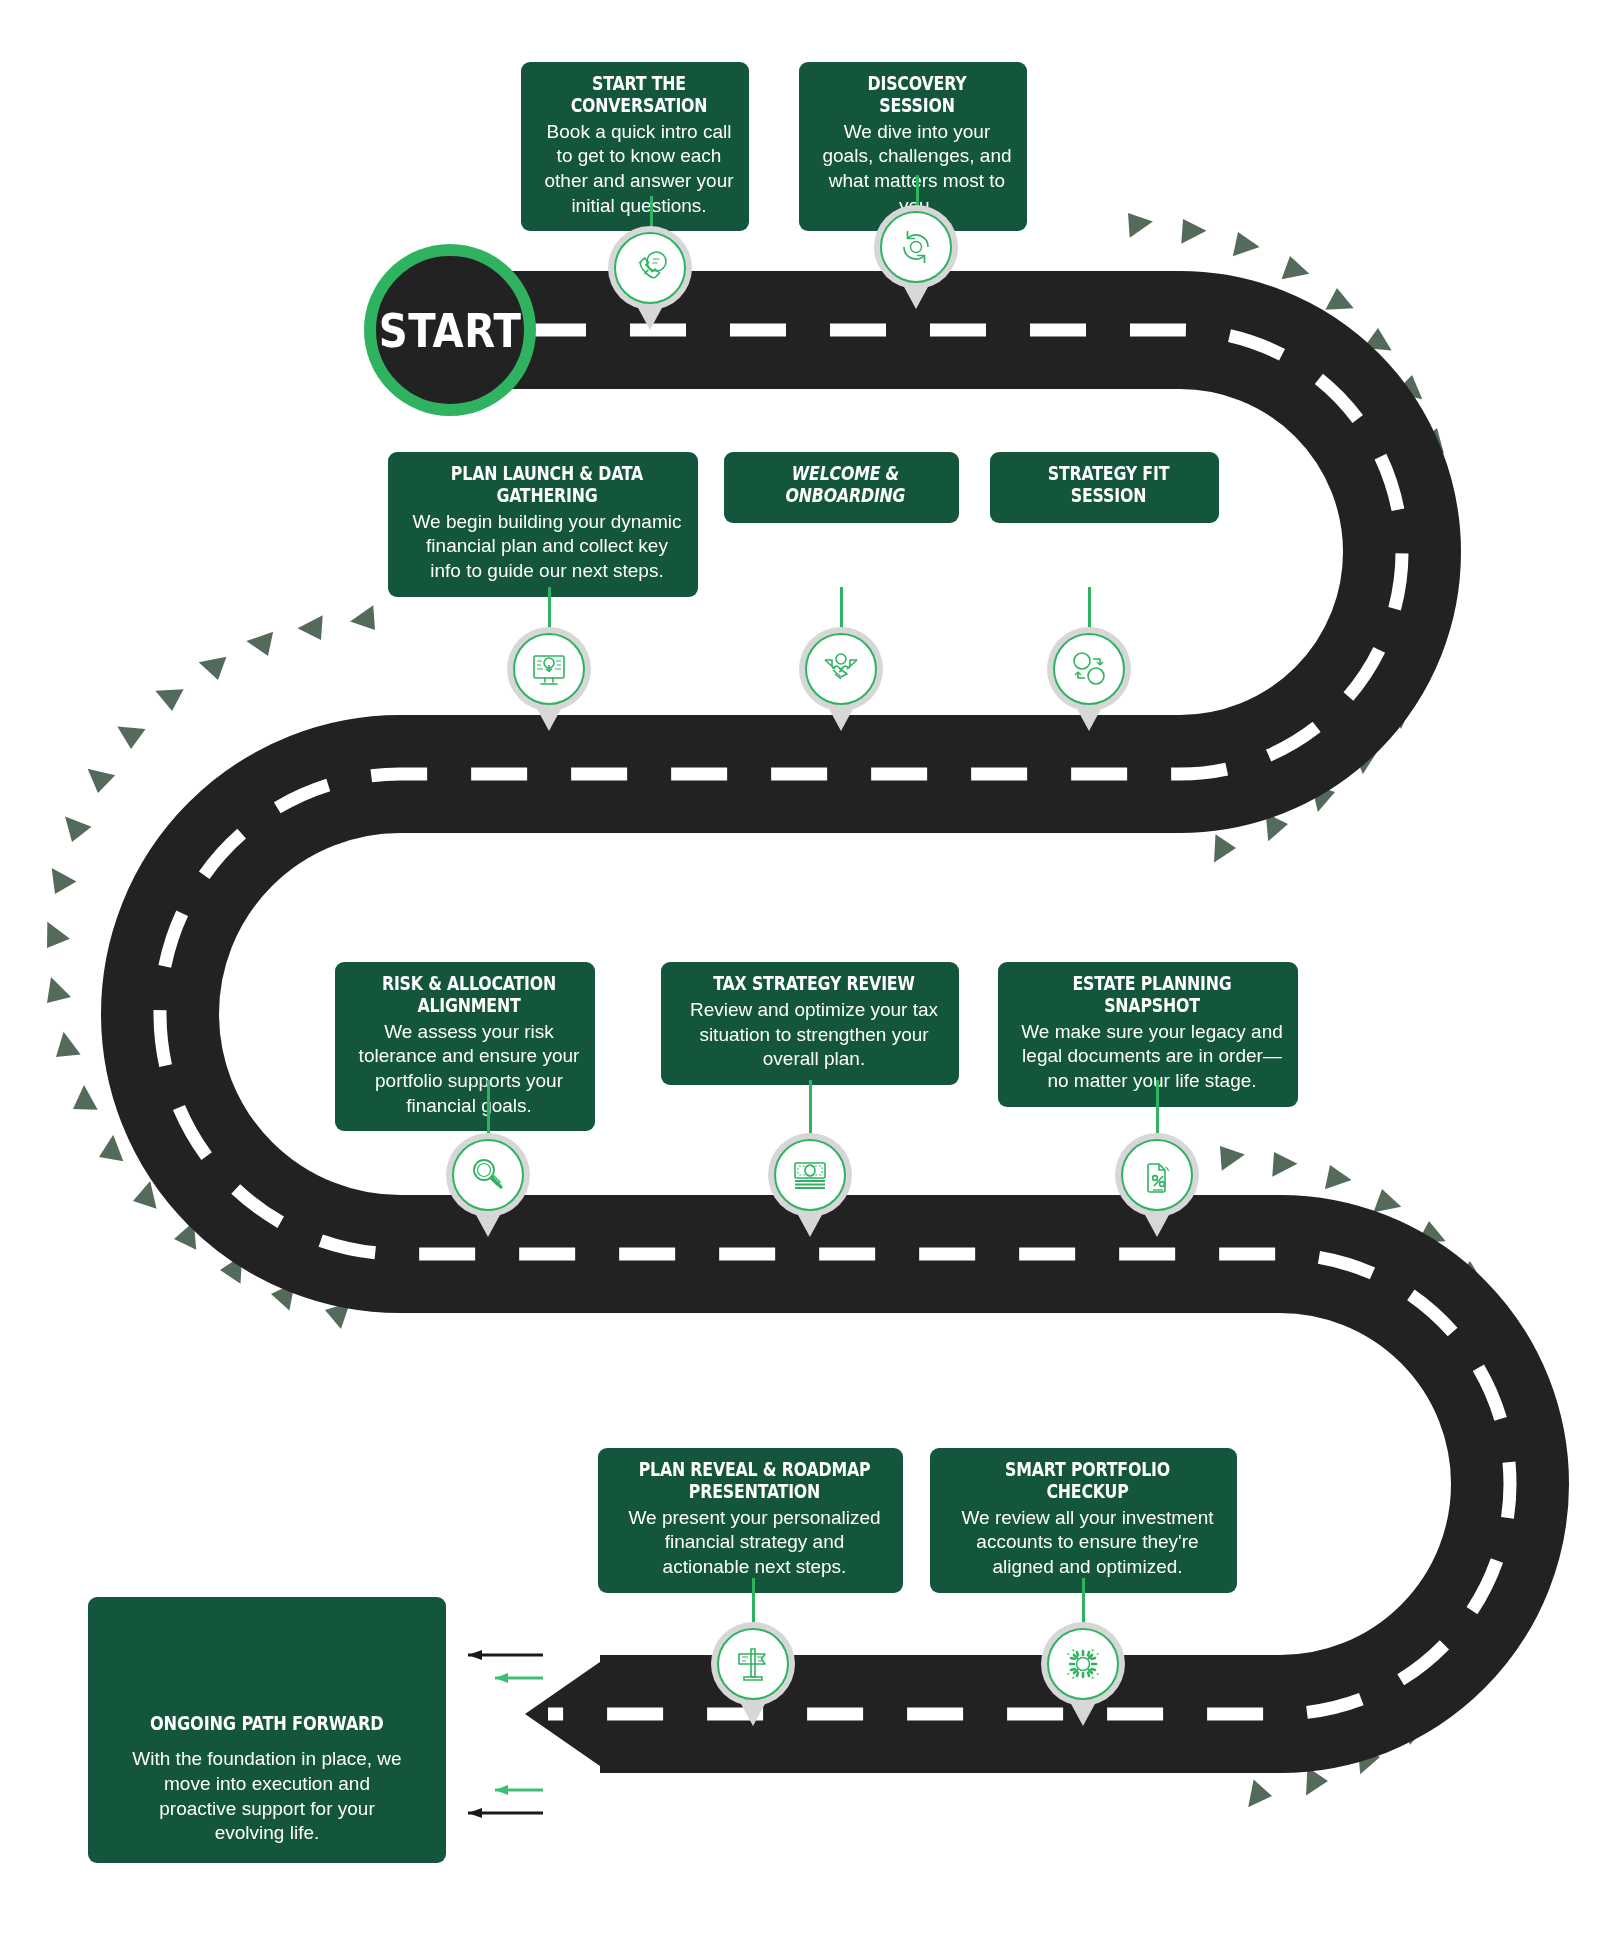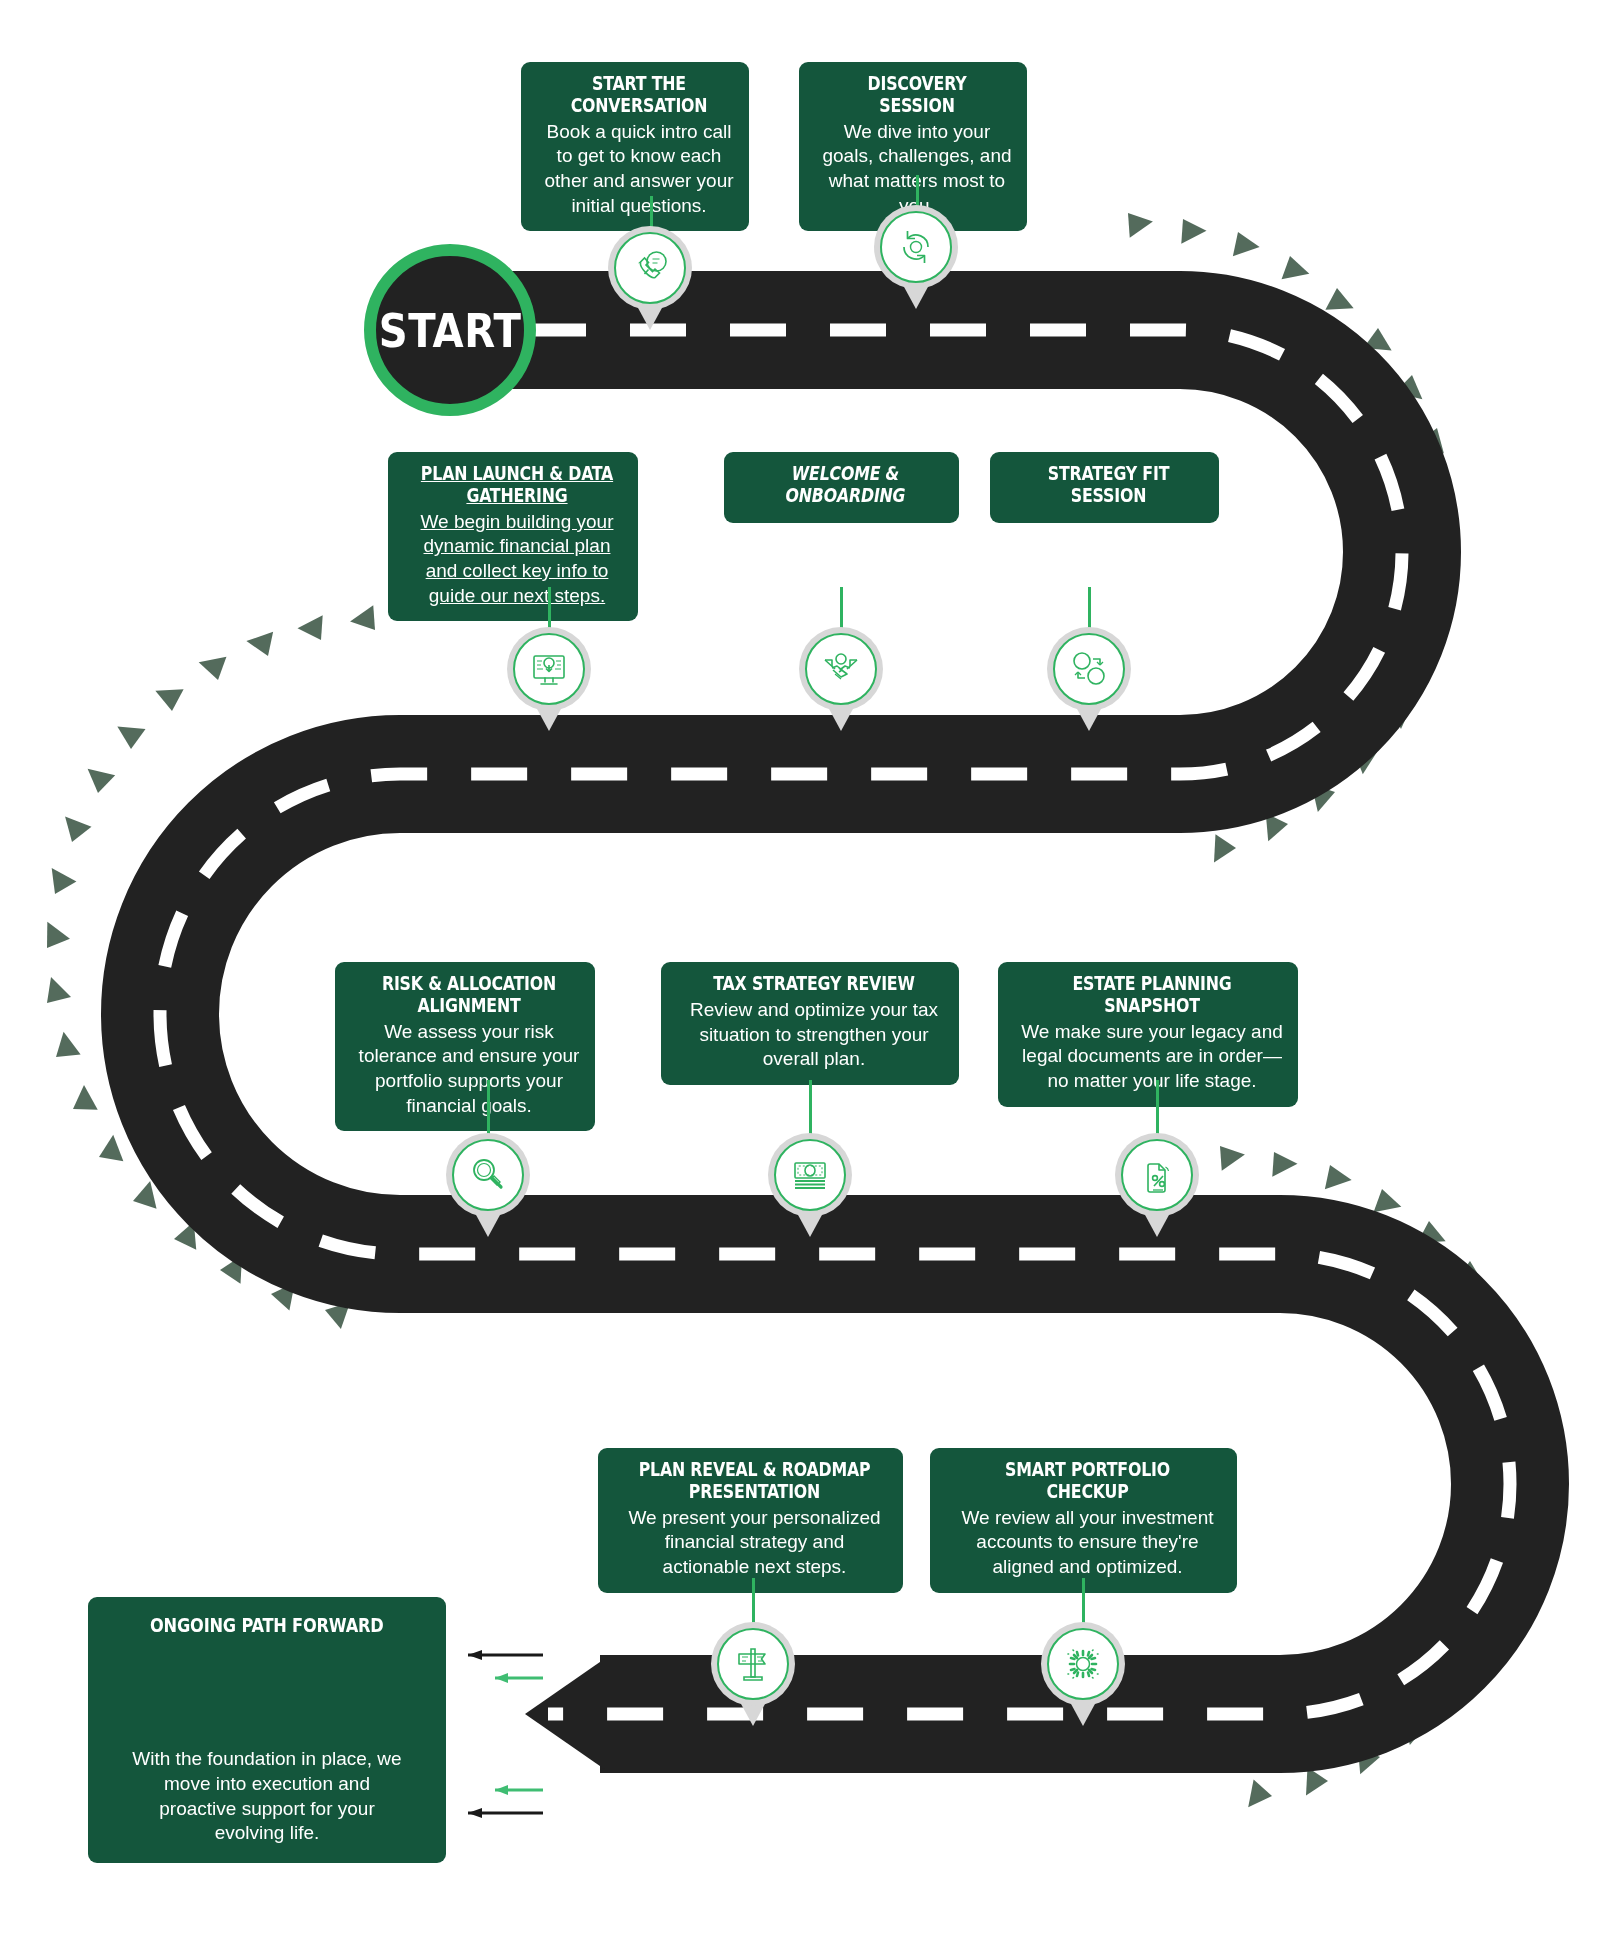--- a/index.html
+++ b/index.html
@@ -36,21 +36,21 @@
     transform-origin: center top;
     white-space: pre-line;
     margin-bottom: 3px;
   }
   .card .bdy {
     font-size: 19px;
     line-height: 1.30;
     font-weight: 400;
   }
   .card.final { padding: 17px; display: flex; flex-direction: column;
-                align-items: center; justify-content: space-between; }
+                align-items: center; justify-content: flex-end; gap: 8px; }
   .card.final .ttl { margin-bottom: 5px; }
 
   
   .stem {
     position: absolute;
     width: 2.6px;
     background: #2fb360;
   }
 
   
@@ -255,21 +255,21 @@
       <svg width="42" height="42" viewBox="0 0 42 42" fill="none" stroke="#2fb360" stroke-width="1.7">
         <path d="M33 21 a12 12 0 0 0 -20.5 -8.5"></path>
         <path d="M9 21 a12 12 0 0 0 20.5 8.5"></path>
         <path d="M12.5 5 v7.5 h7.5" stroke-linejoin="round"></path>
         <path d="M29.5 37 v-7.5 h-7.5" stroke-linejoin="round"></path>
         <circle cx="21" cy="21" r="5.5" stroke-width="1.4"></circle>
       </svg>
     </div>
   </div>
 
-  <div class="card" style="left:388px; top:452px; width:250px;text-decoration:underline;">
+  <div class="card" style="left:388px; top:452px; width:310px;">
     <div class="ttl">PLAN LAUNCH &amp; DATA GATHERING</div>
     <div class="bdy">We begin building your dynamic financial plan and collect key info to guide our next steps.</div>
   </div>
   <div class="stem" style="left:548px; top:587px; height:45px;"></div>
 
   <div class="card" style="left:724px; top:452px; width:235px;font-style:italic;">
     <div class="ttl">WELCOME &amp; ONBOARDING</div>
   </div>
   <div class="stem" style="left:840px; top:587px; height:45px;"></div>
 

